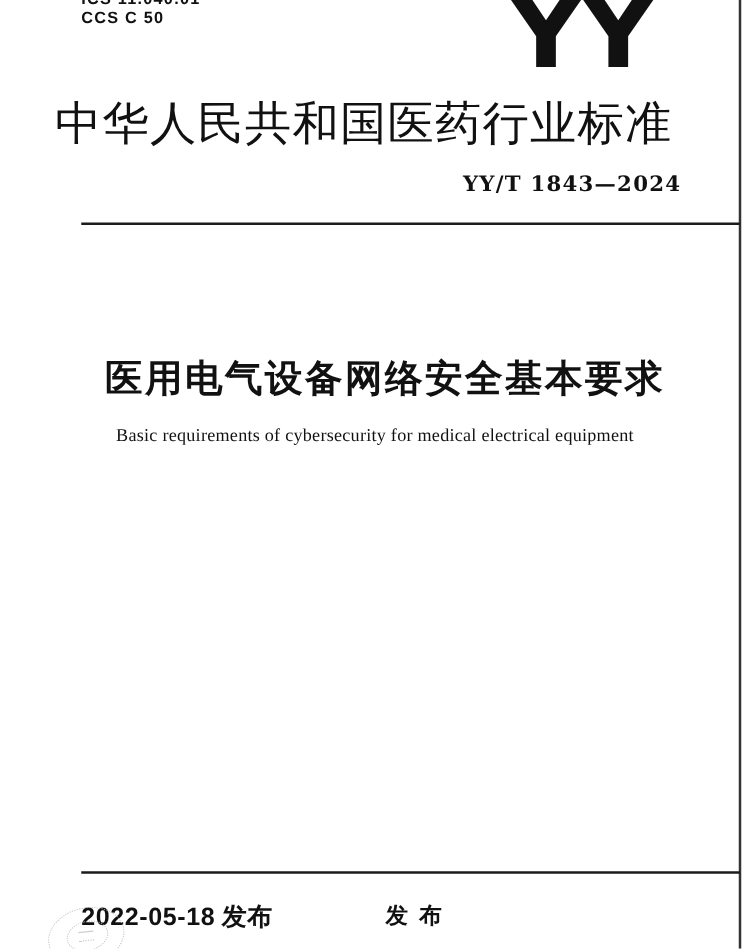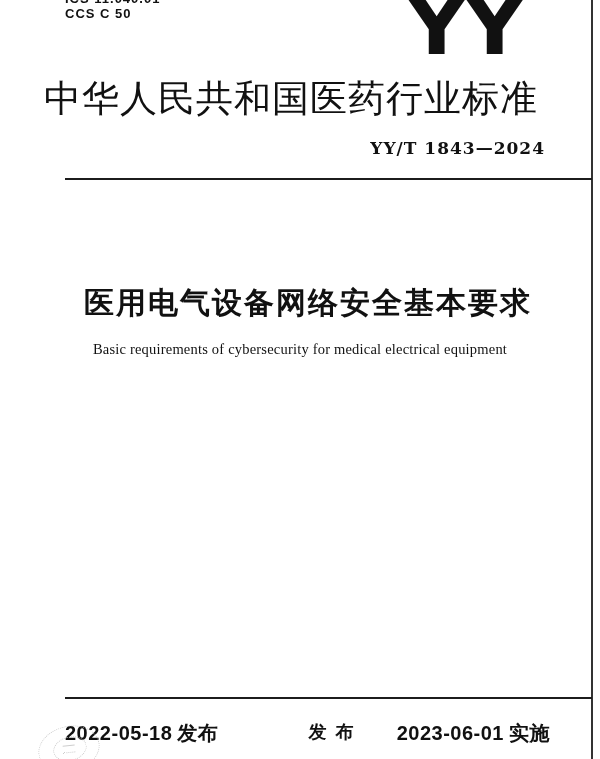--- a/index.html
+++ b/index.html
@@ -119,23 +119,20 @@
 <div class="rule rule-top"></div>
 
 <div class="doc-title-zh">医用电气设备网络安全基本要求</div>
 
 <div class="doc-title-en">Basic requirements of cybersecurity for medical electrical equipment</div>
 
 <div class="dates-row">
   <div>
     <span>2022-05-18</span><span class="date-label">发布</span>
   </div>
-  <div>
-    <span>2023-06-01</span><span class="date-label">实施</span>
-  </div>
 </div>
 
 <div class="rule rule-bottom"></div>
 
 <div class="publisher-row">
   <span>发 布</span>
 </div>
 
 <div class="seal"></div>
 

